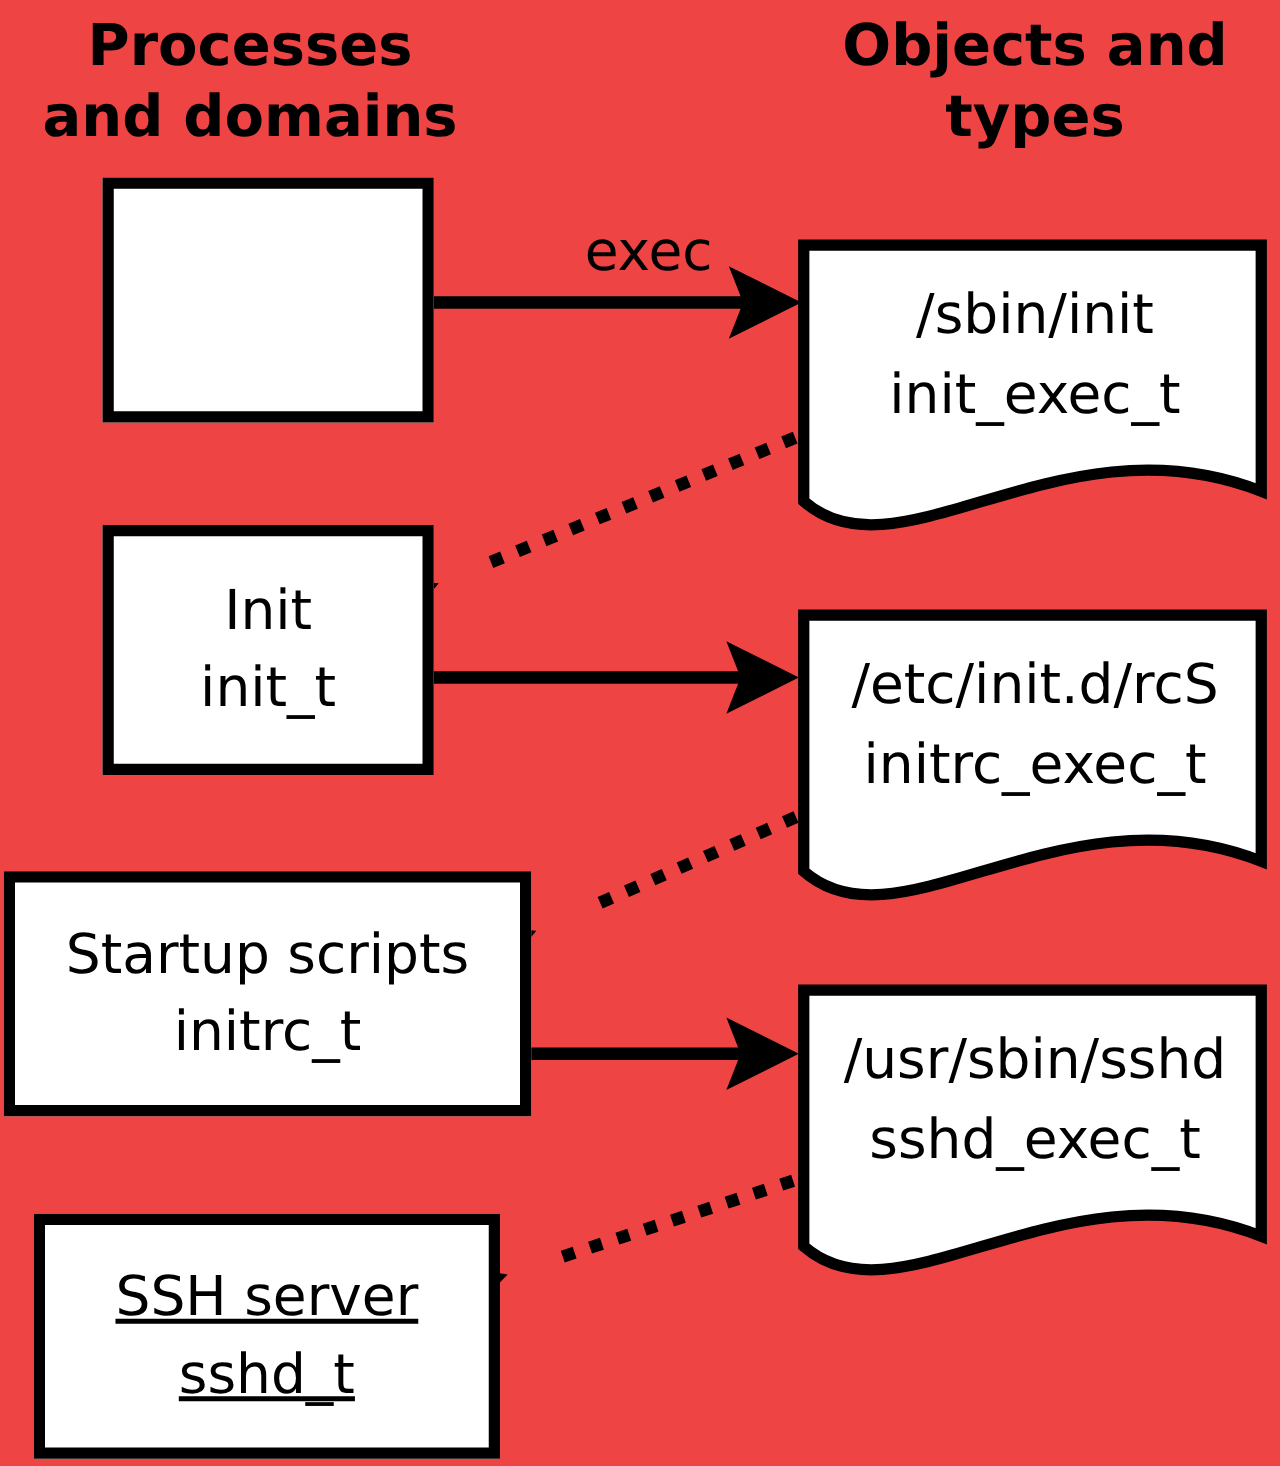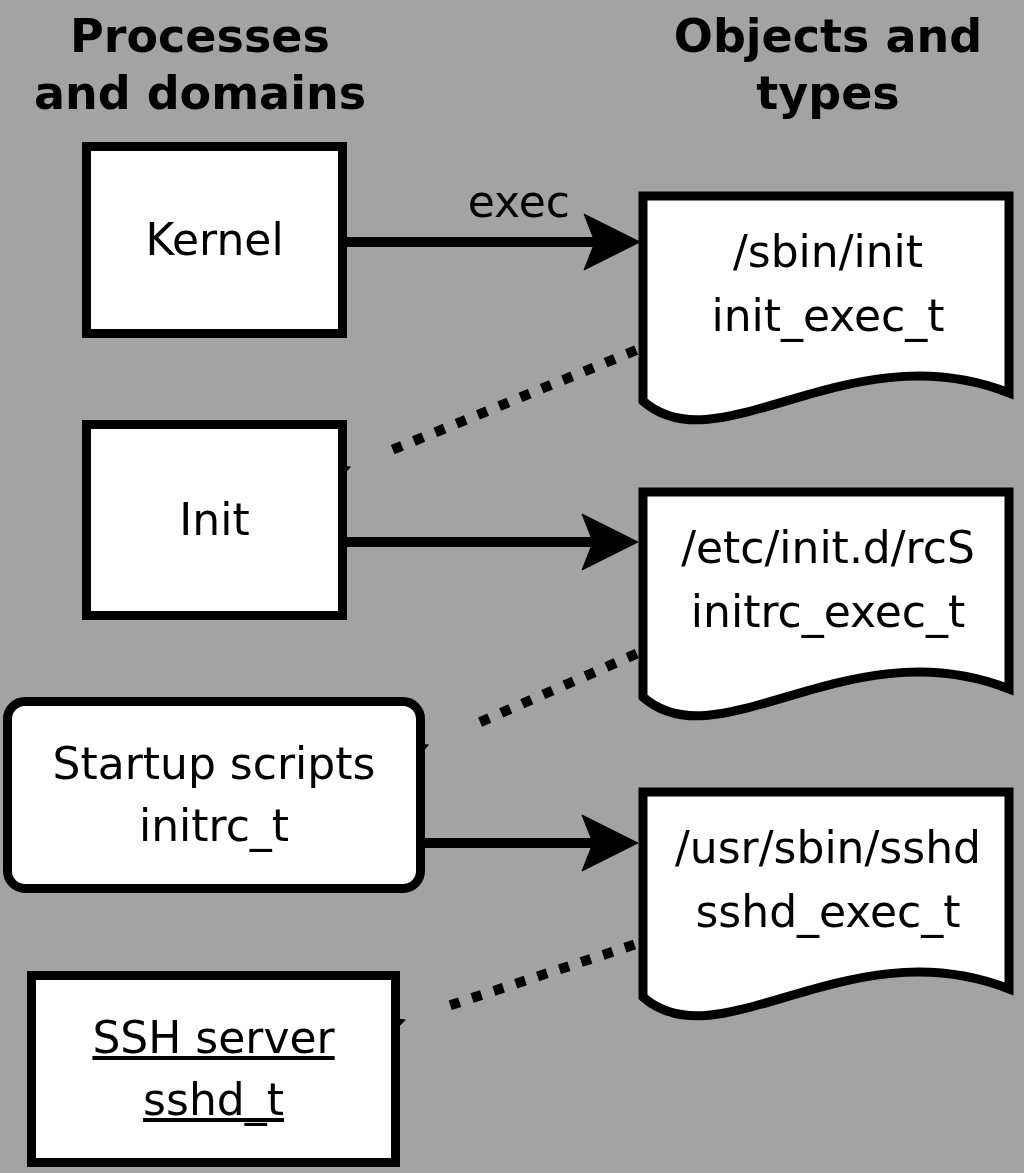--- a/index.html
+++ b/index.html
@@ -1,16 +1,16 @@
 <!DOCTYPE html>
 <html><head>
 <meta charset="utf-8">
 <style>
   html,body{margin:0;padding:0;background:#ffffff;}
-  #stage{position:relative;width:1024px;height:1173px;background:#a3a3a3;
+  #stage{position:relative;width:1024px;height:1173px;background:#ef4444;
          font-family:"DejaVu Sans", sans-serif;color:#000;overflow:hidden;}
   #diagram-svg{position:absolute;left:0;top:0;z-index:0;}
   .heading{position:absolute;z-index:2;font-weight:bold;font-size:46px;line-height:57px;
            text-align:center;white-space:nowrap;}
   .heading div{white-space:nowrap;}
   .pbox{position:absolute;z-index:2;box-sizing:border-box;border:9px solid #000;background:#fff;
         display:flex;flex-direction:column;align-items:center;justify-content:center;
         text-align:center;font-size:44px;line-height:62px;}
   .doc-label{position:absolute;z-index:2;display:flex;flex-direction:column;align-items:center;
              justify-content:center;text-align:center;font-size:44px;line-height:64px;}
@@ -53,26 +53,26 @@
     <div>and domains</div>
   </div>
   <div class="heading" style="left:628px;top:8px;width:400px;">
     <div>Objects and</div>
     <div>types</div>
   </div>
 
   <div class="arrow-label" style="left:430px;top:176px;width:140px;">exec</div>
 
   <div class="pbox" style="left:82px;top:142px;width:265px;height:196px;">
-    <div>Kernel</div>
   </div>
   <div class="pbox" style="left:82px;top:420px;width:265px;height:200px;">
     <div>Init</div>
+    <div>init_t</div>
   </div>
-  <div class="pbox" style="left:3px;top:697px;width:422px;height:196px;border-radius:22px;">
+  <div class="pbox" style="left:3px;top:697px;width:422px;height:196px;">
     <div>Startup scripts</div>
     <div>initrc_t</div>
   </div>
   <div class="pbox" style="left:27px;top:971px;width:373px;height:196px;text-decoration:underline;">
     <div>SSH server</div>
     <div>sshd_t</div>
   </div>
 
   <div class="doc-label" style="left:648px;top:196px;width:360px;height:176px;">
     <div>/sbin/init</div>

